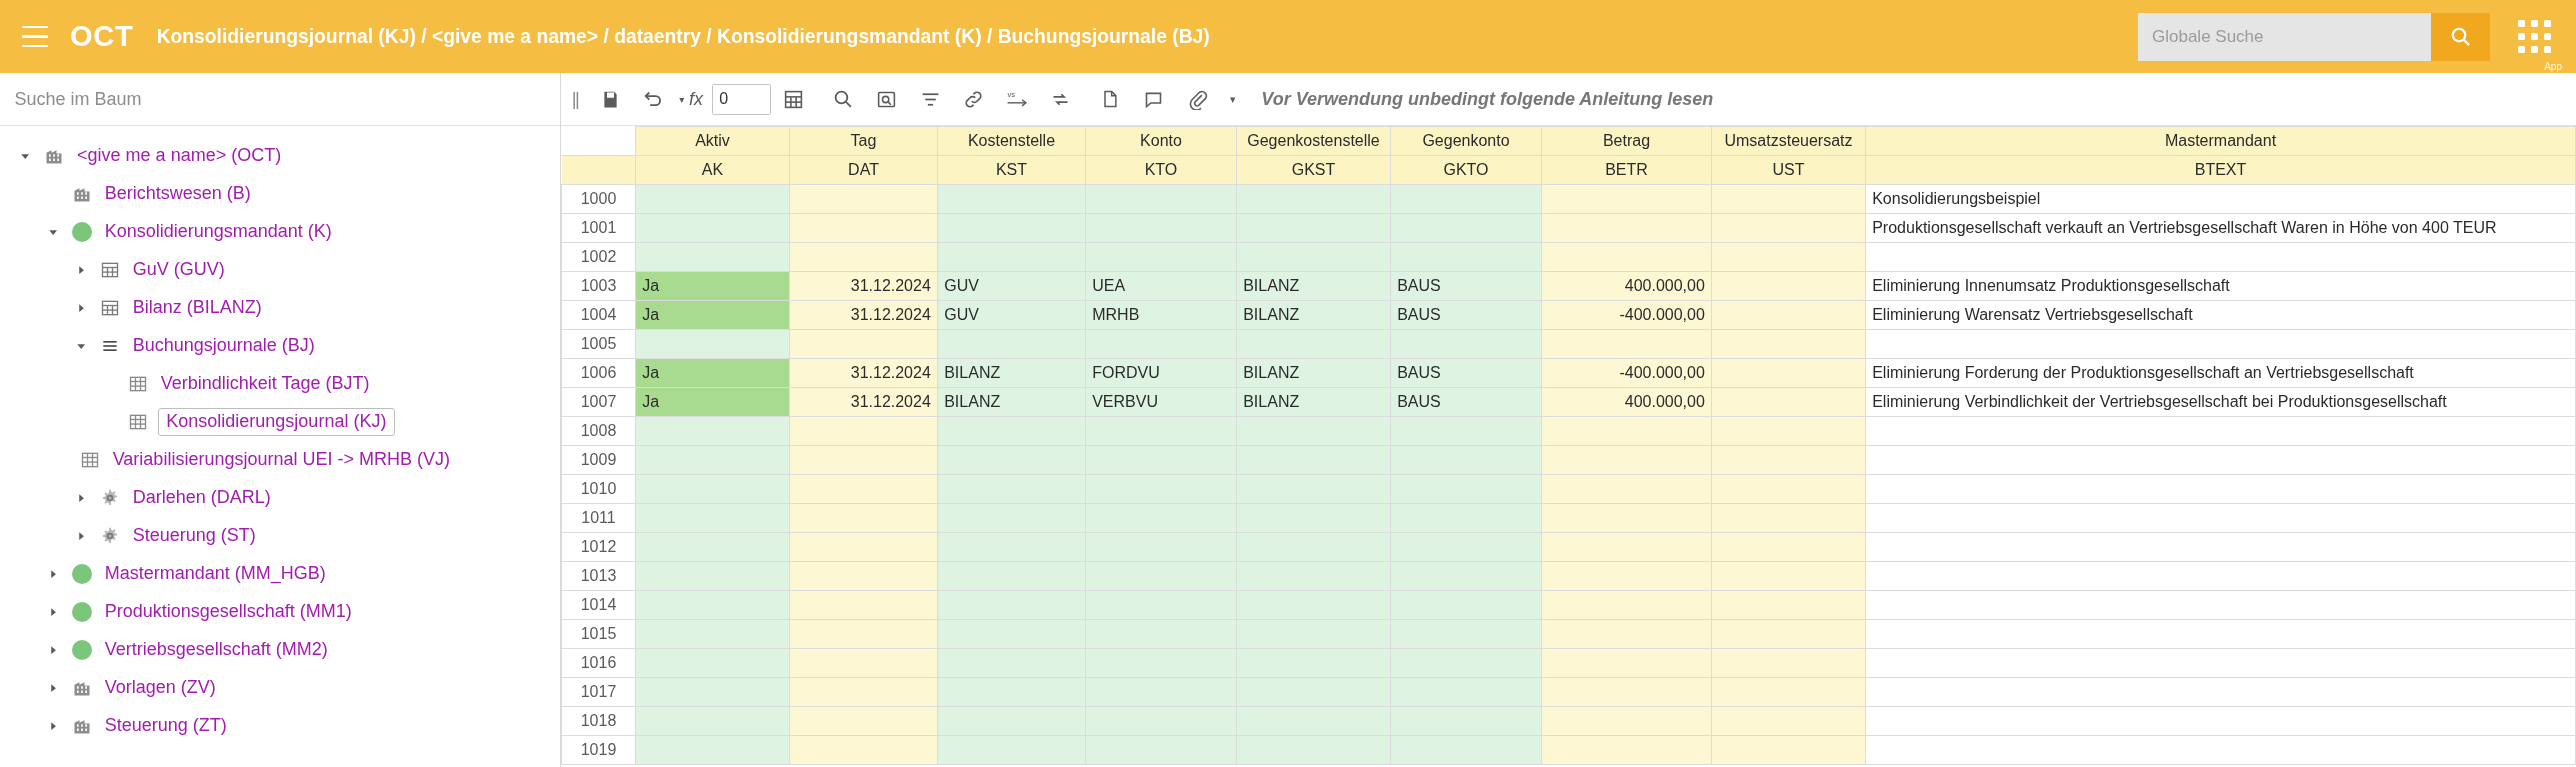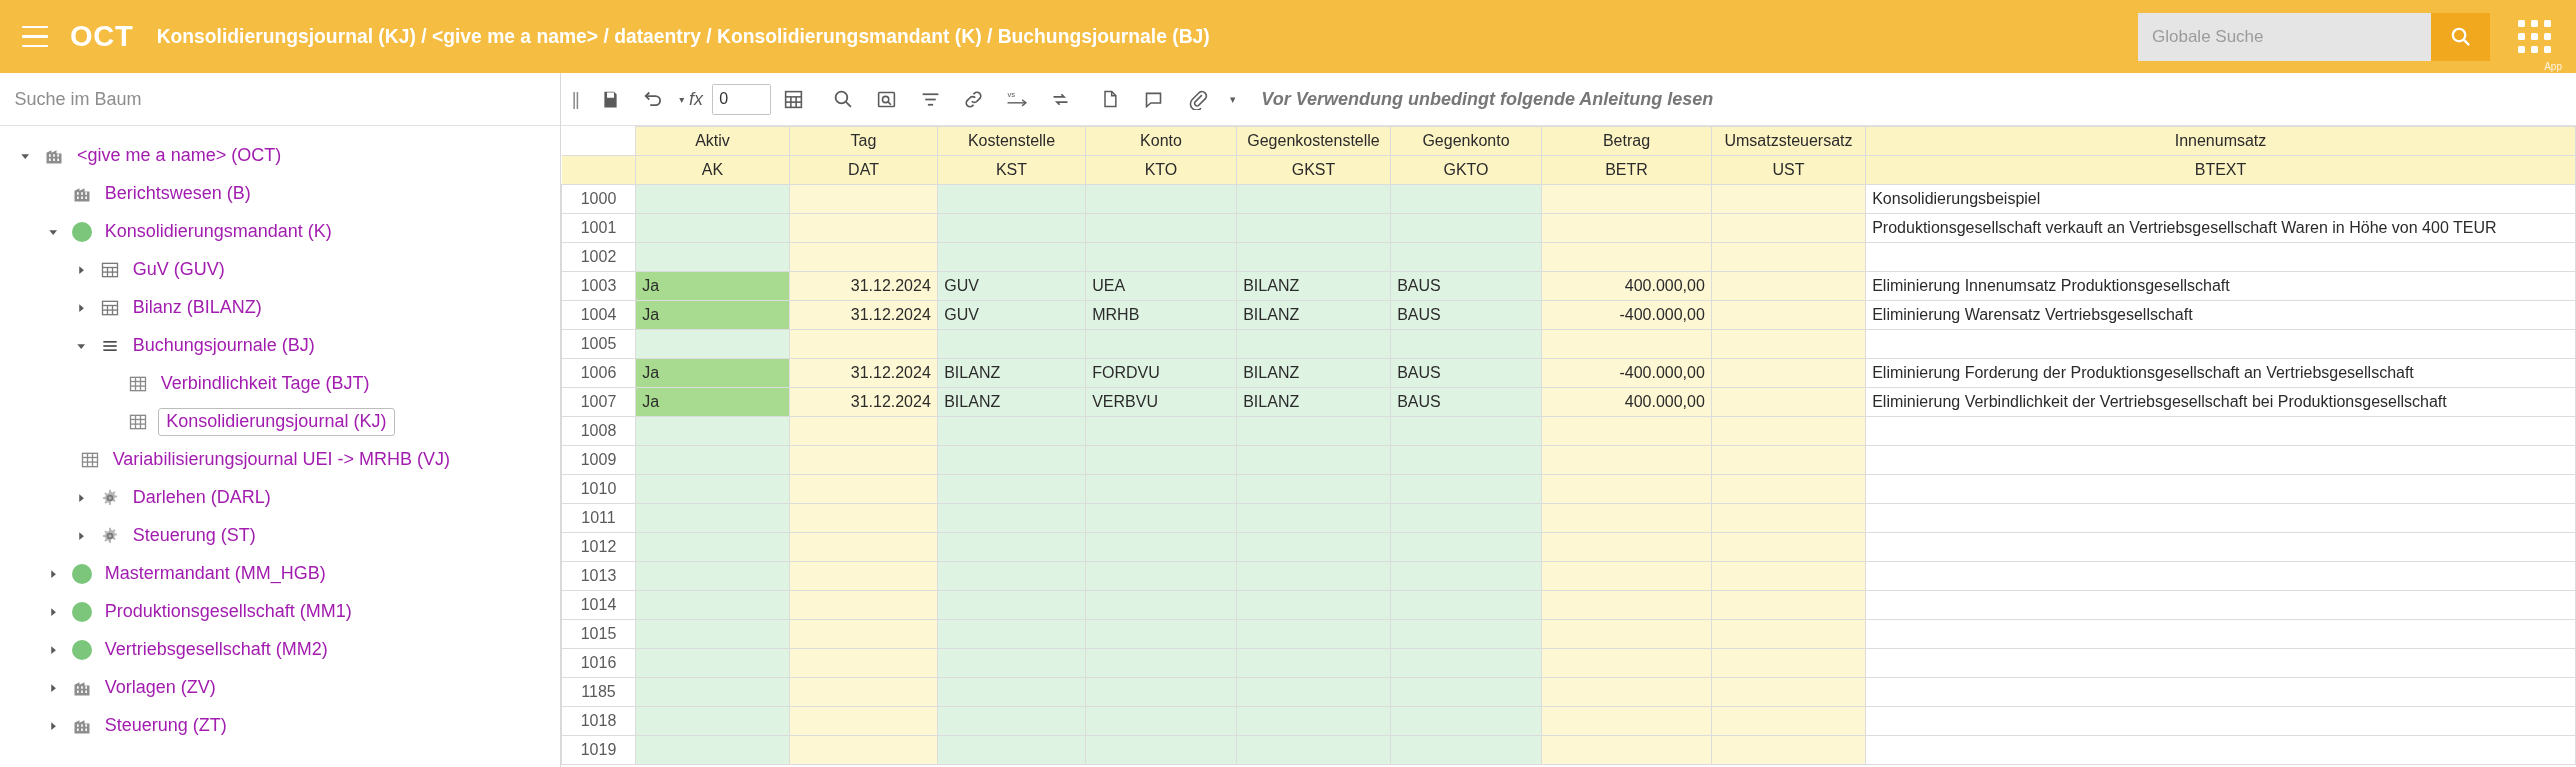--- a/index.html
+++ b/index.html
@@ -646,21 +646,21 @@
           <tr>
             <th class="corner"></th>
             <th>Aktiv</th>
             <th>Tag</th>
             <th>Kostenstelle</th>
             <th>Konto</th>
             <th>Gegenkostenstelle</th>
             <th>Gegenkonto</th>
             <th>Betrag</th>
             <th>Umsatzsteuersatz</th>
-            <th>Innenumsatz</th>
+            <th>Mastermandant</th>
           </tr>
           <tr class="sub">
             <th class="corner"></th>
             <th>AK</th>
             <th>DAT</th>
             <th>KST</th>
             <th>KTO</th>
             <th>GKST</th>
             <th>GKTO</th>
             <th>BETR</th>
@@ -867,21 +867,21 @@
               <td class="yellow num"></td>
               <td class="green"></td>
               <td class="green"></td>
               <td class="green"></td>
               <td class="green"></td>
               <td class="yellow num"></td>
               <td class="yellow num"></td>
               <td class="white"></td>
             </tr>
             <tr>
-              <td class="rownum">1185</td>
+              <td class="rownum">1017</td>
               <td class="green"></td>
               <td class="yellow num"></td>
               <td class="green"></td>
               <td class="green"></td>
               <td class="green"></td>
               <td class="green"></td>
               <td class="yellow num"></td>
               <td class="yellow num"></td>
               <td class="white"></td>
             </tr>

